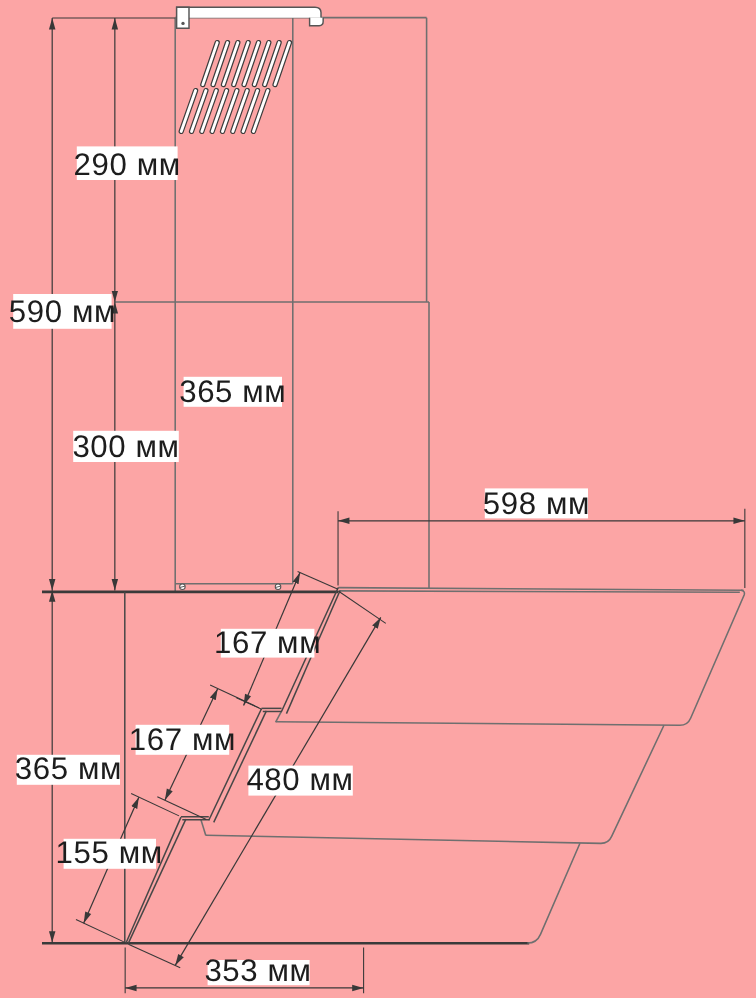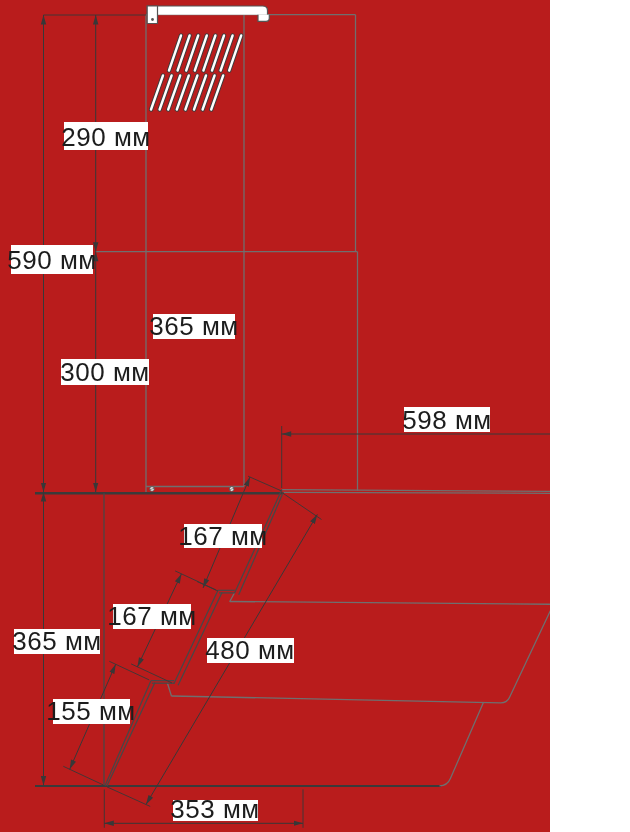--- a/index.html
+++ b/index.html
@@ -1,16 +1,16 @@
 <!DOCTYPE html>
 <html><head>
 <meta charset="utf-8">
 <style>
   html,body{margin:0;padding:0;background:#ffffff;}
-  .stage{position:relative;width:550px;height:832px;background:#b91c1c;overflow:hidden;}
+  .stage{position:relative;width:630px;height:832px;background:#fca5a5;overflow:hidden;}
   svg{display:block;}
   .obj{stroke:#6f6f6f;stroke-width:1.3;fill:none;}
   .obj-dark{stroke:#474747;stroke-width:1.25;fill:none;}
   .thick{stroke:#3a3a3a;stroke-width:2.4;fill:none;}
   .thick2{stroke:#3a3a3a;stroke-width:2;fill:none;}
   .dim{stroke:#383838;stroke-width:1;fill:none;}
   .ext{stroke:#383838;stroke-width:0.9;fill:none;}
   .cap{stroke:#555555;stroke-width:1.2;fill:#ffffff;}
   .slot-out{stroke:#3d3d3d;stroke-width:4.4;stroke-linecap:round;}
   .slot-in{stroke:#ffffff;stroke-width:2.4;stroke-linecap:round;}

